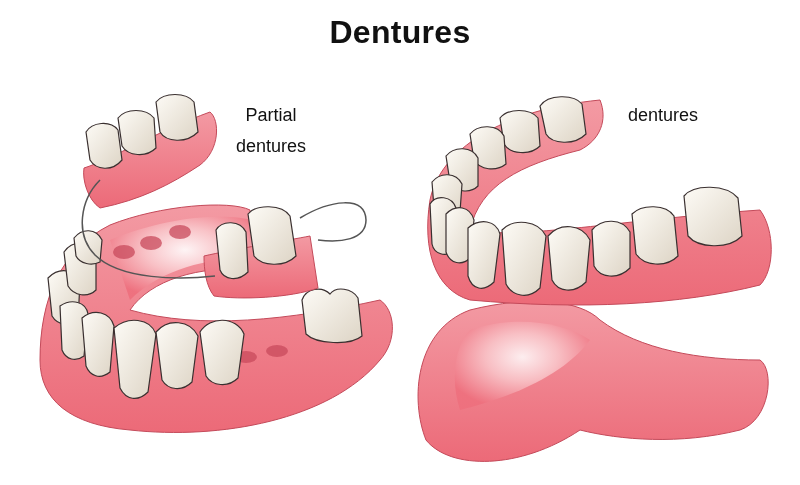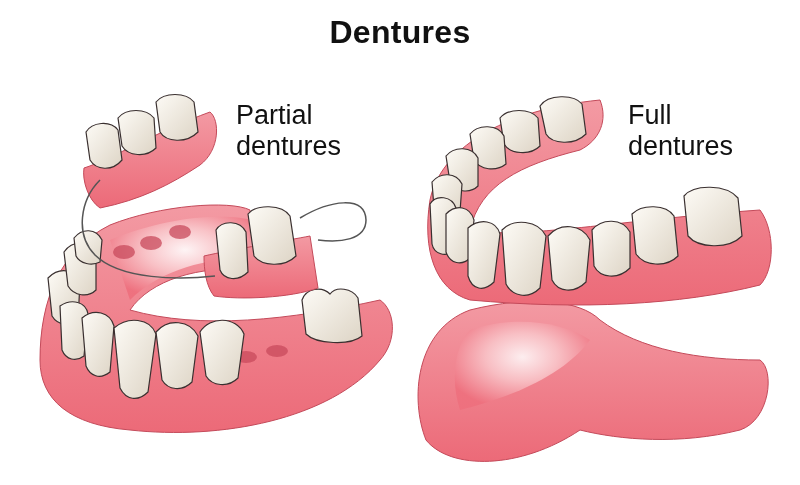--- a/index.html
+++ b/index.html
@@ -1,34 +1,33 @@
 <!DOCTYPE html>
 <html><head>
 <meta charset="utf-8">
 <style>
   html,body{margin:0;padding:0;background:#ffffff;}
   body{width:800px;height:485px;position:relative;overflow:hidden;font-family:"Liberation Sans",sans-serif;}
   .title{position:absolute;left:0;top:14px;width:800px;text-align:center;font-size:32px;font-weight:bold;color:#111;letter-spacing:0.3px;}
-  .label{position:absolute;font-size:27px;line-height:31px;color:#111;}
+  .label{position:absolute;font-size:18px;line-height:31px;color:#111;text-align:center;}
   .label-partial{left:236px;top:100px;}
   .label-full{left:628px;top:100px;}
   svg{position:absolute;left:0;top:0;}
 </style>
 </head>
 <body>
 
 <div class="title">Dentures</div>
 
 <div class="label label-partial">
   <div>Partial</div>
   <div>dentures</div>
 </div>
 
 <div class="label label-full">
-  <div>Full</div>
   <div>dentures</div>
 </div>
 
 <svg width="800" height="485" viewBox="0 0 800 485">
   <defs>
     <radialGradient id="gumGrad" cx="50%" cy="40%" r="60%">
       <stop offset="0%" stop-color="#ffffff"></stop>
       <stop offset="45%" stop-color="#f9c7cb"></stop>
       <stop offset="100%" stop-color="#ee6f7d"></stop>
     </radialGradient>

